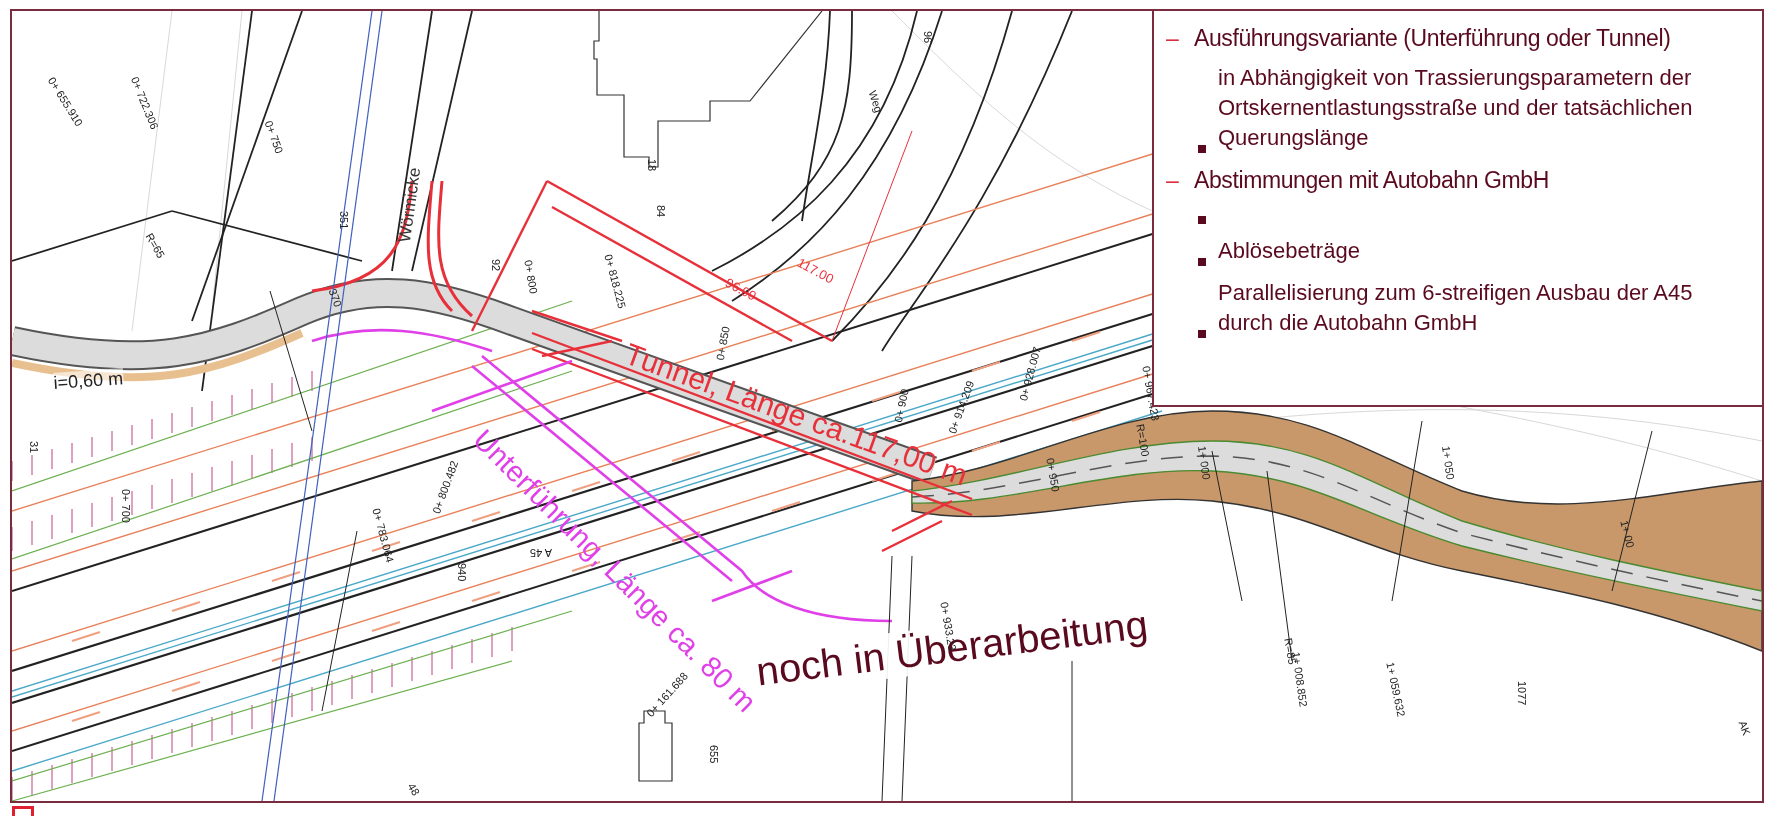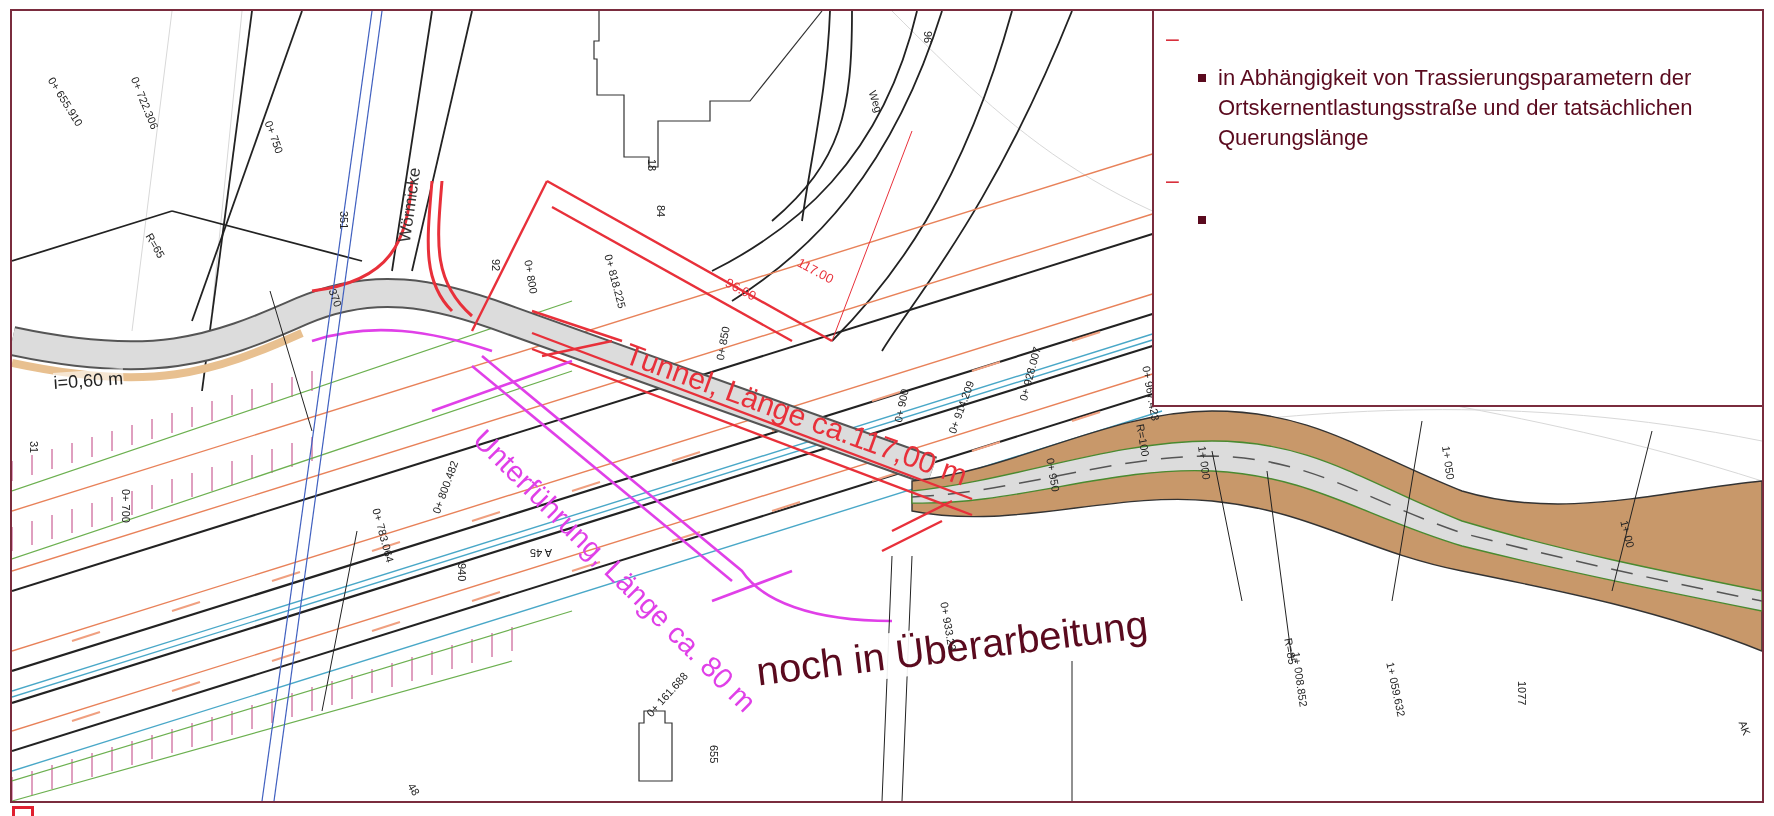--- a/index.html
+++ b/index.html
@@ -10,21 +10,21 @@
   .lbl.small { font-size: 11px; }
   .lbl.street { font-size: 17px; color: #333; }
   .lbl.red-big { font-size: 30px; color: #e8303a; }
   .lbl.mag-big { font-size: 29px; color: #e040e8; }
   .lbl.maroon-big { font-size: 40px; color: #5a0a1e; background: rgba(255,255,255,0.92); padding: 0 10px; }
   .lbl.dim { font-size: 13px; color: #e8303a; }
   .lbl.incline { font-size: 18px; color: #222; background: rgba(255,255,255,0.6); }
   .info-box { position: absolute; left: 1140px; top: 0px; width: 612px; height: 396px; border: 2px solid #7a2c3e; border-top: none; border-right: none; background: #fff; box-sizing: border-box; padding: 12px 14px 0 12px; color: #5a0a1e; }
   .lvl1 { display: flex; align-items: flex-start; font-size: 23px; letter-spacing: -0.4px; line-height: 30px; margin-bottom: 10px; }
   .lvl1 .dash { color: #d8303c; width: 28px; flex: none; }
-  .lvl2 { display: flex; align-items: flex-start; font-size: 22px; line-height: 30px; padding-left: 32px; margin-bottom: 12px; color: #5a0a1e; }
+  .lvl2 { display: flex; align-items: flex-end; font-size: 22px; line-height: 30px; padding-left: 32px; margin-bottom: 12px; color: #5a0a1e; }
   .lvl2 .bullet { width: 8px; height: 8px; background: #5a0a1e; flex: none; margin: 11px 12px 0 0; }
   .corner-mark { position: absolute; left: 12px; top: 806px; width: 22px; height: 10px; border: 3px solid #e02030; border-bottom: none; box-sizing: border-box; }
 </style>
 </head>
 <body>
 
 <div class="frame">
 
   <svg class="map-svg" viewBox="0 0 1750 790" xmlns="http://www.w3.org/2000/svg">
 
@@ -260,27 +260,37 @@
   <div class="lbl small" style="left:28px; top:430px; transform: rotate(90deg);">31</div>
   <div class="lbl small" style="left:456px; top:552px; transform: rotate(90deg);">940</div>
   <div class="lbl small" style="left:708px; top:734px; transform: rotate(90deg);">655</div>
   <div class="lbl small" style="left:1516px; top:670px; transform: rotate(90deg);">1077</div>
   <div class="lbl small" style="left:404px; top:770px; transform: rotate(60deg);">48</div>
   <div class="lbl small" style="left:1736px; top:708px; transform: rotate(70deg);">AK</div>
 
   <div class="info-box">
     <div class="lvl1">
       <span class="dash">–</span>
+      <span>Ausführungsvariante (Unterführung oder Tunnel)</span>
     </div>
     <div class="lvl2">
       <span class="bullet"></span>
       <span>in Abhängigkeit von Trassierungsparametern der Ortskernentlastungsstraße und der tatsächlichen Querungslänge</span>
     </div>
     <div class="lvl1">
       <span class="dash">–</span>
-    </div>
-    <div class="lvl2">
-      <span class="bullet"></span>
+      <span>Abstimmungen mit Autobahn GmbH</span>
+    </div>
+    <div class="lvl2">
+      <span class="bullet"></span>
+    </div>
+    <div class="lvl2">
+      <span class="bullet"></span>
+      <span>Ablösebeträge</span>
+    </div>
+    <div class="lvl2">
+      <span class="bullet"></span>
+      <span>Parallelisierung zum 6-streifigen Ausbau der A45 durch die Autobahn GmbH</span>
     </div>
   </div>
 </div>
 
 <div class="corner-mark"></div>
 
 </body></html>

